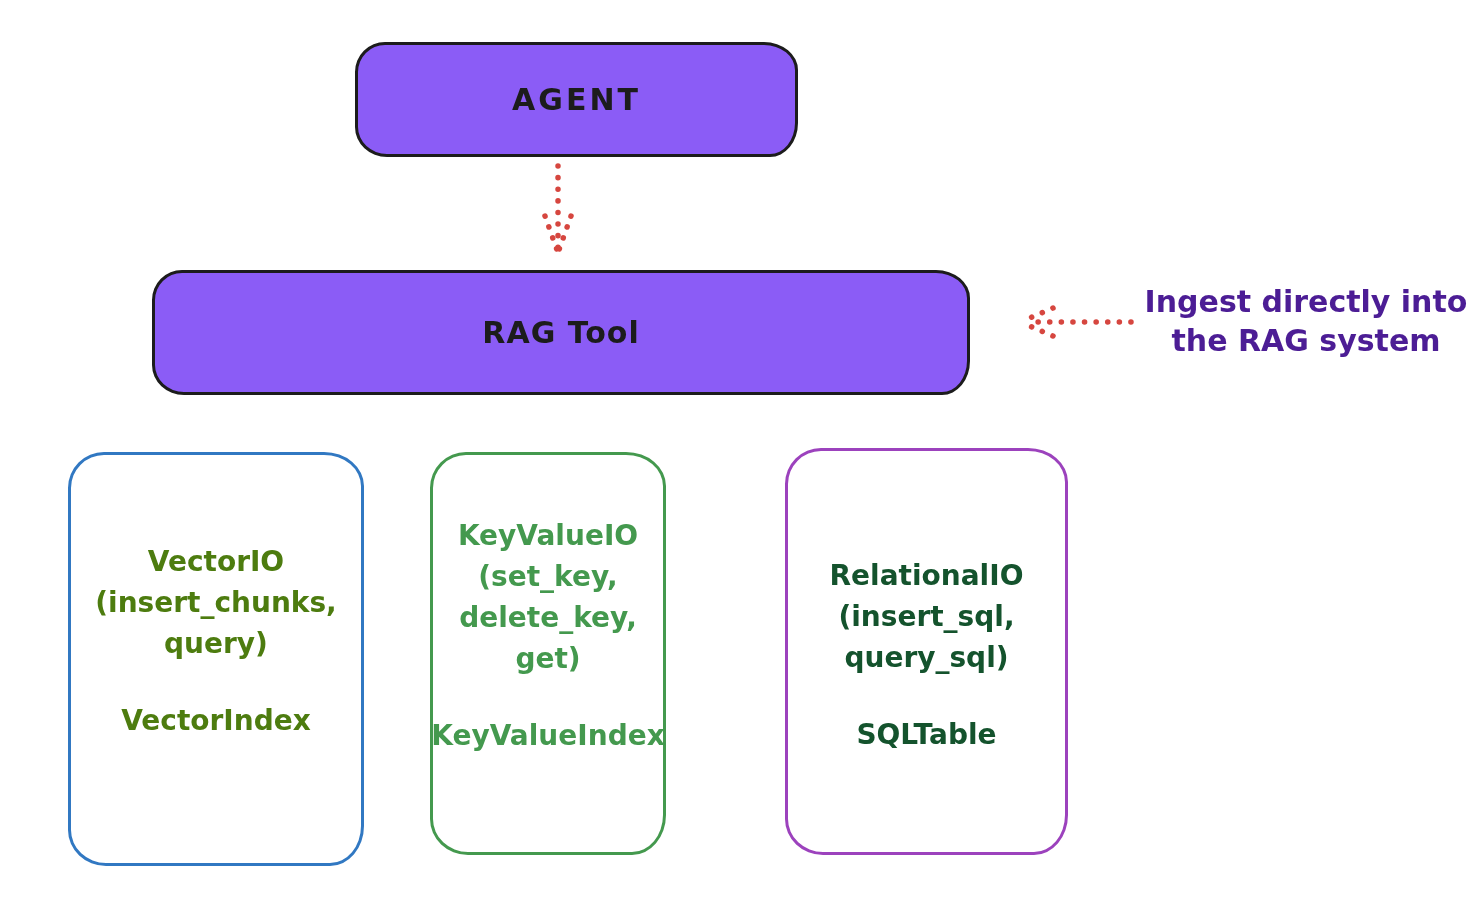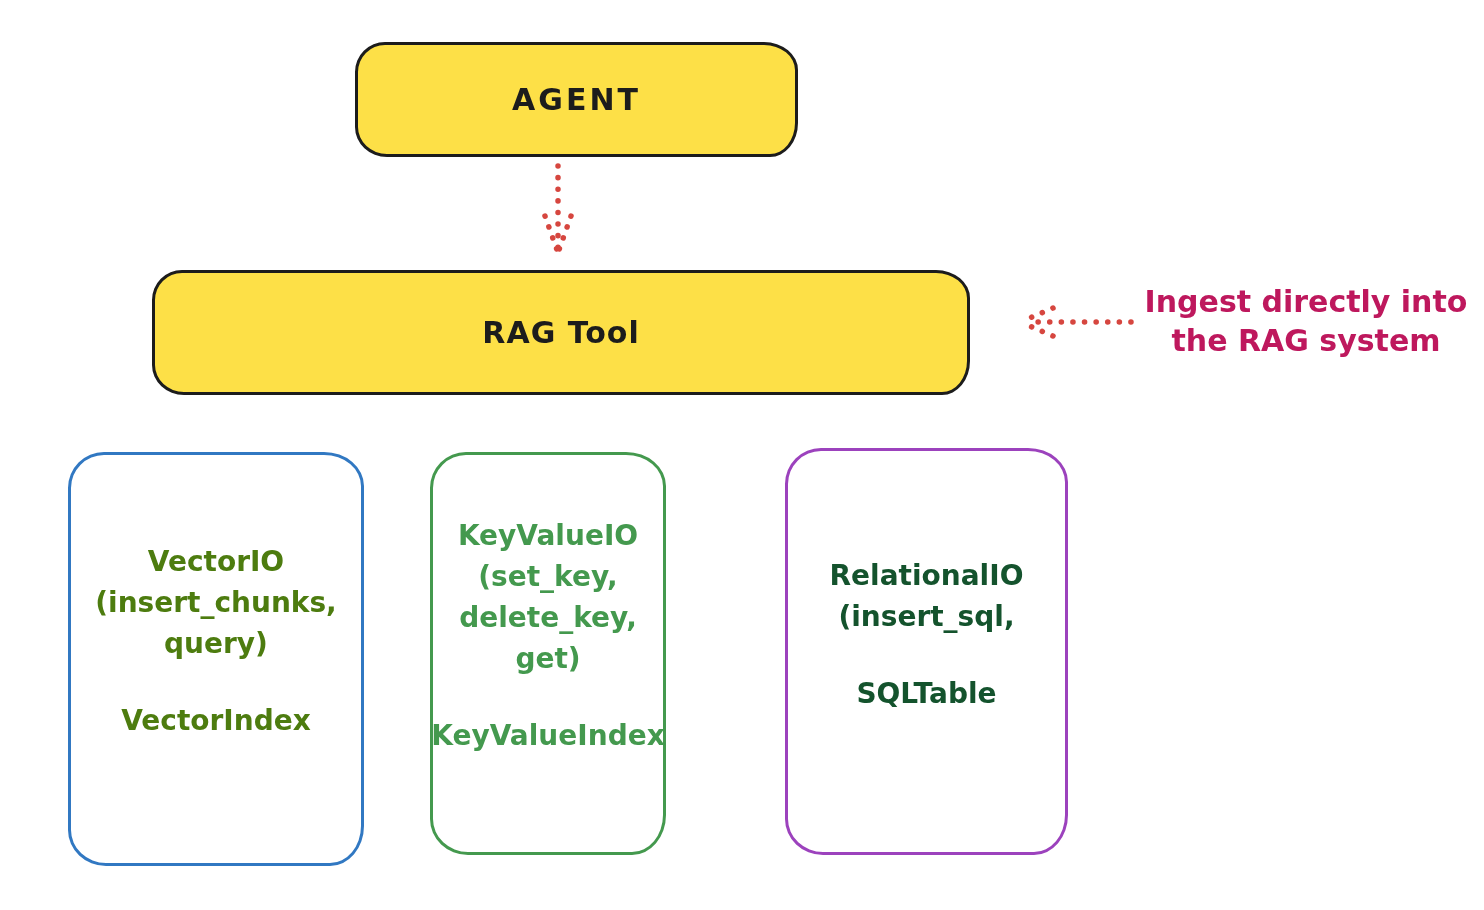--- a/index.html
+++ b/index.html
@@ -9,21 +9,21 @@
     height: 910px;
     background: #ffffff;
     overflow: hidden;
     font-family: "DejaVu Sans", "Liberation Sans", sans-serif;
   }
 
   
   .sketch-box {
     position: absolute;
     box-sizing: border-box;
-    background: #fde047;
+    background: #8b5cf6;
     display: flex;
     align-items: center;
     justify-content: center;
     text-align: right;
   }
   .box-black {
     border: 3.5px solid #1c1c1c;
     border-radius: 30px 34px 28px 32px / 30px 28px 34px 30px;
   }
   .agent-box  { left: 355px; top: 42px;  width: 443px; height: 115px; }
@@ -41,21 +41,21 @@
   .arrow-svg { position: absolute; }
   .down-arrow  { left: 538px;  top: 160px; }
   .left-arrow  { left: 1015px; top: 300px; }
 
   .annotation-text {
     position: absolute;
     left: 1138px;
     top: 282px;
     width: 336px;
     text-align: center;
-    color: #be185d;
+    color: #4c1d95;
     font-size: 30px;
     font-weight: bold;
     line-height: 39px;
   }
 
   
   .io-box {
     position: absolute;
     box-sizing: border-box;
     background: #ffffff;
@@ -119,16 +119,17 @@
   <div class="io-box io-green">
     <div>KeyValueIO</div>
     <div>(set_key,</div>
     <div>delete_key, get)</div>
     <div class="io-index">KeyValueIndex</div>
   </div>
 
   <div class="io-box io-purple">
     <div>RelationalIO</div>
     <div>(insert_sql,</div>
+    <div>query_sql)</div>
     <div class="io-index">SQLTable</div>
   </div>
 
 </div>
 
 </body></html>

